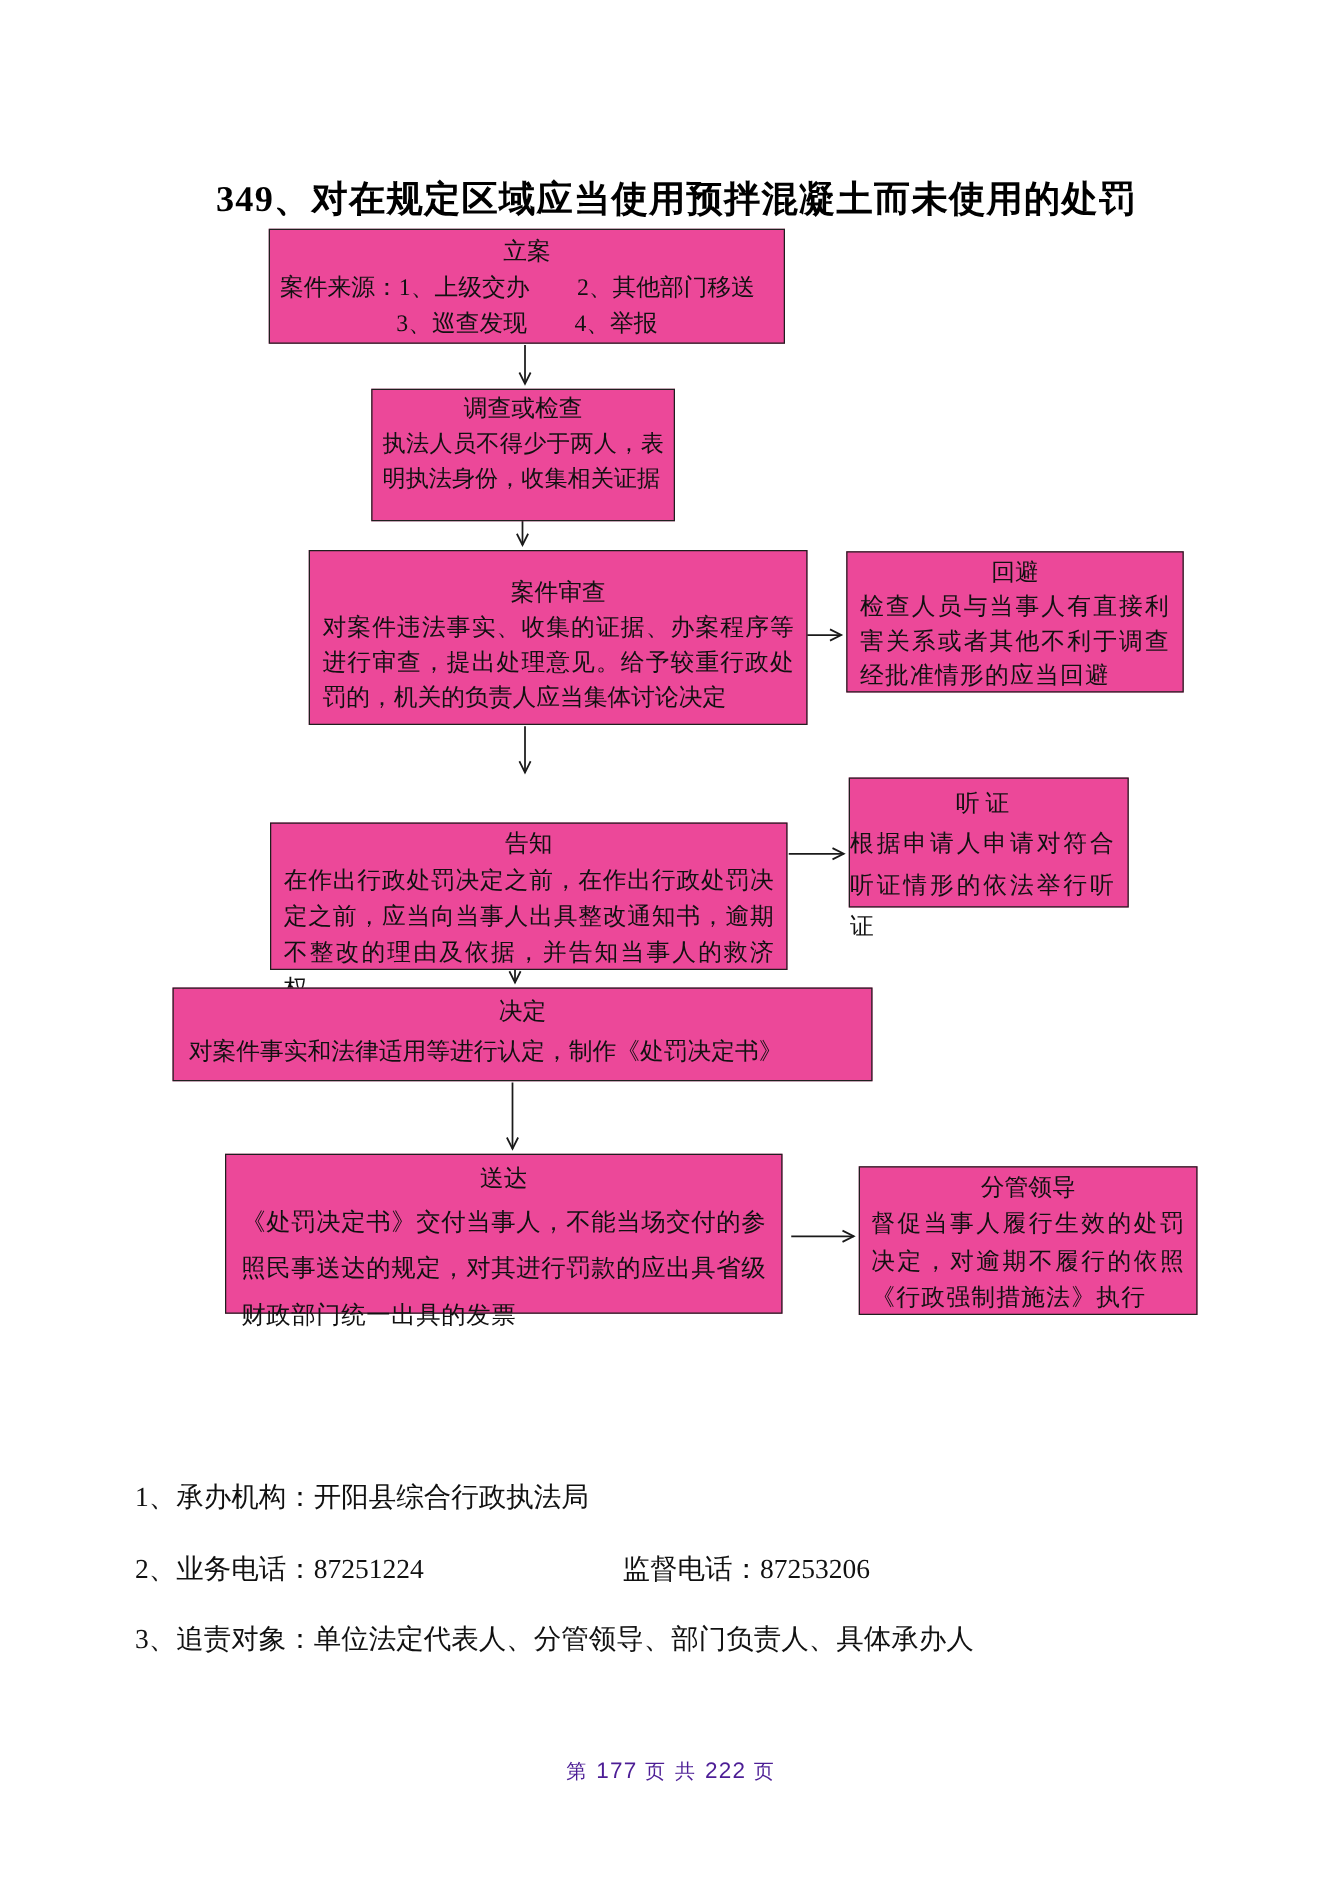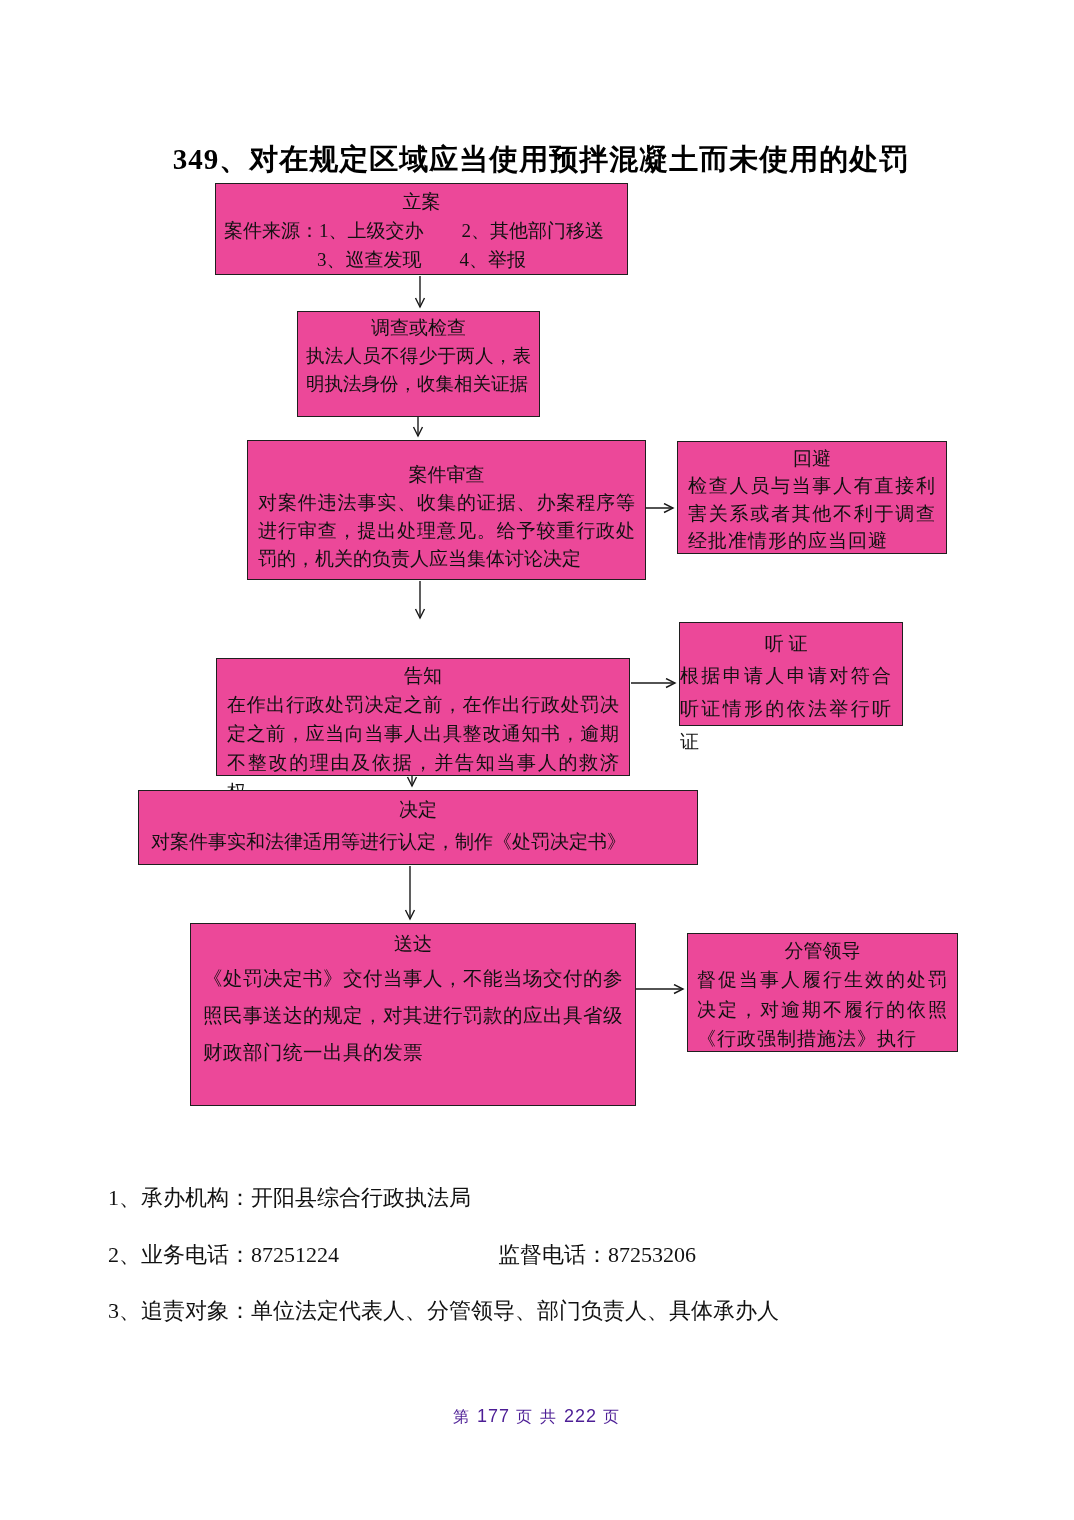--- a/index.html
+++ b/index.html
@@ -48,21 +48,21 @@
   .n-gaozhi .nb{line-height:29px;}
 
   .n-tingzheng{left:679px;top:622px;width:224px;height:104px;padding:5px 10px 0 0;}
   .n-tingzheng .nt{line-height:31px;}
   .n-tingzheng .nb{line-height:33px;letter-spacing:1px;}
 
   .n-jueding{left:138px;top:790px;width:560px;height:75px;padding:4px 12px 0 12px;}
   .n-jueding .nt{line-height:30px;}
   .n-jueding .nb{line-height:33px;text-align:left;}
 
-  .n-songda{left:190px;top:923px;width:446px;height:183px;padding:4px 12px 1px 12px;}
+  .n-songda{left:180px;top:923px;width:446px;height:128px;padding:4px 12px 1px 12px;}
   .n-songda .nt{line-height:32px;}
   .n-songda .nb{line-height:37px;letter-spacing:0.5px;font-size:19.5px;}
 
   .n-zhixing{left:687px;top:933px;width:271px;height:119px;padding:3px 9px 0 9px;}
   .n-zhixing .nt{line-height:28px;}
   .n-zhixing .nb{line-height:29.5px;letter-spacing:1px;}
 
   .note{position:absolute;left:108px;font-size:22px;line-height:30px;color:#111;white-space:nowrap;}
   .note-1{top:1183px;}
   .note-2{top:1240px;width:800px;}

